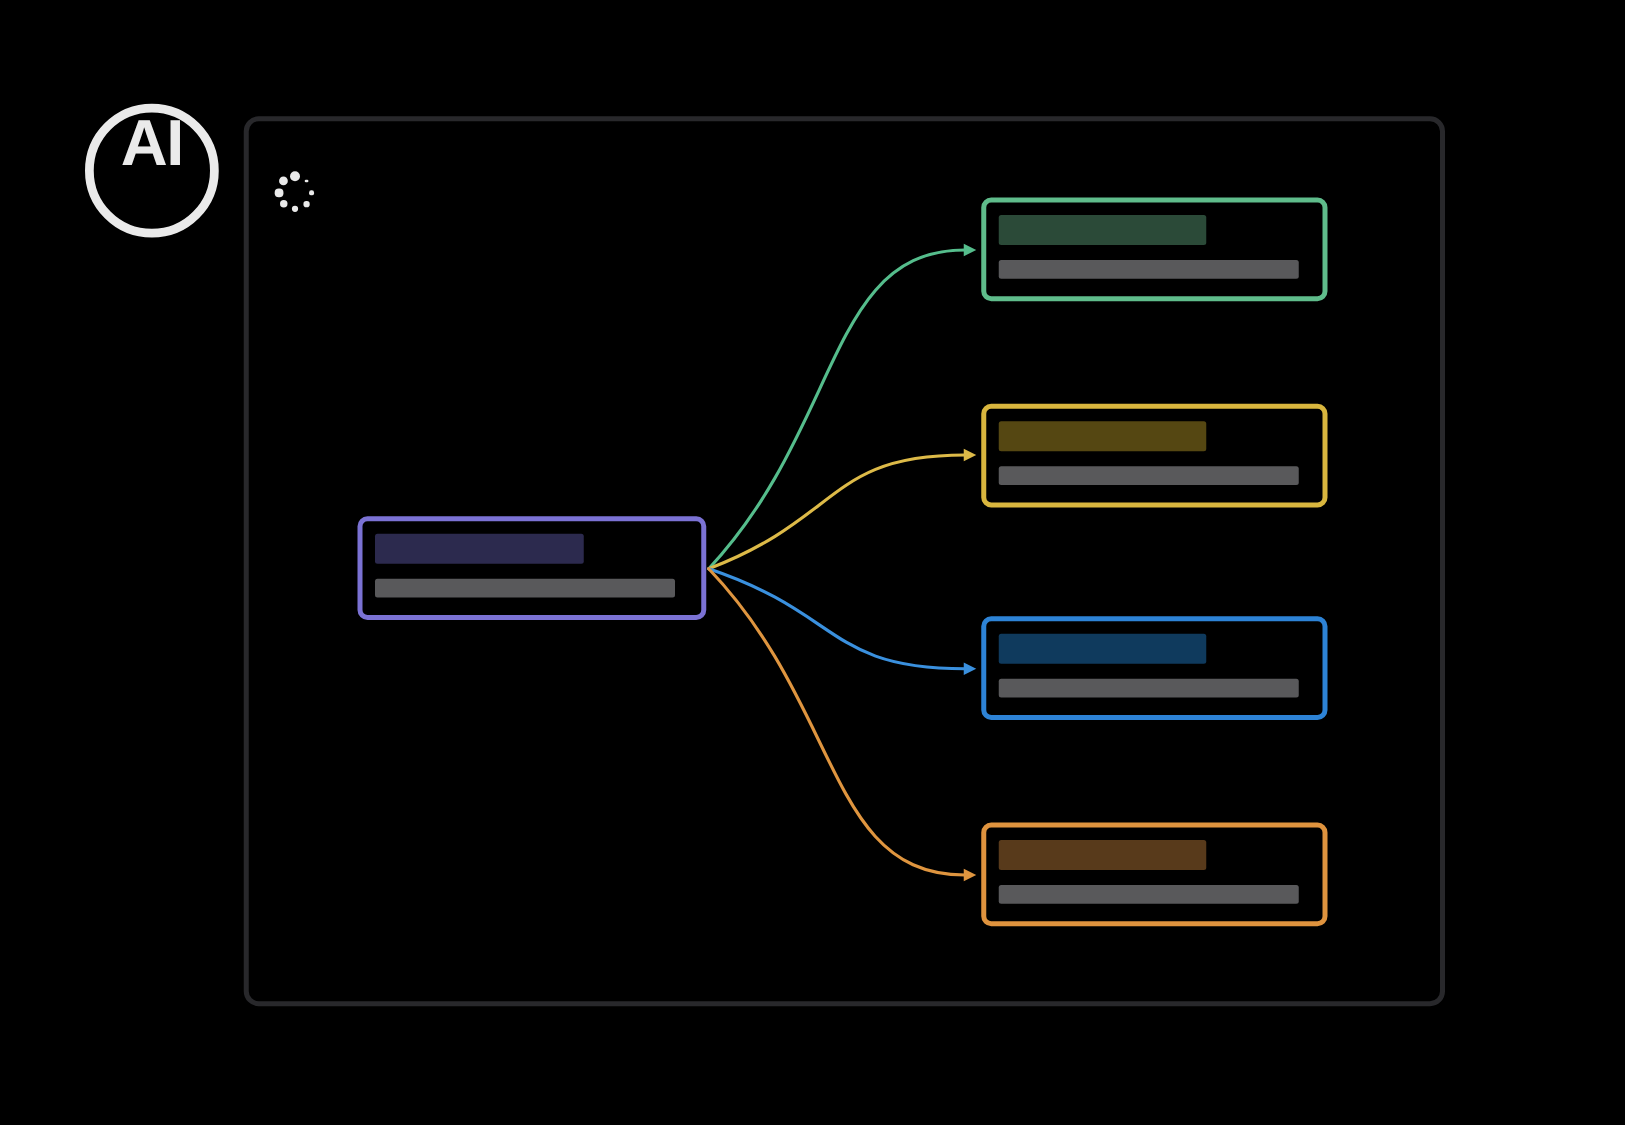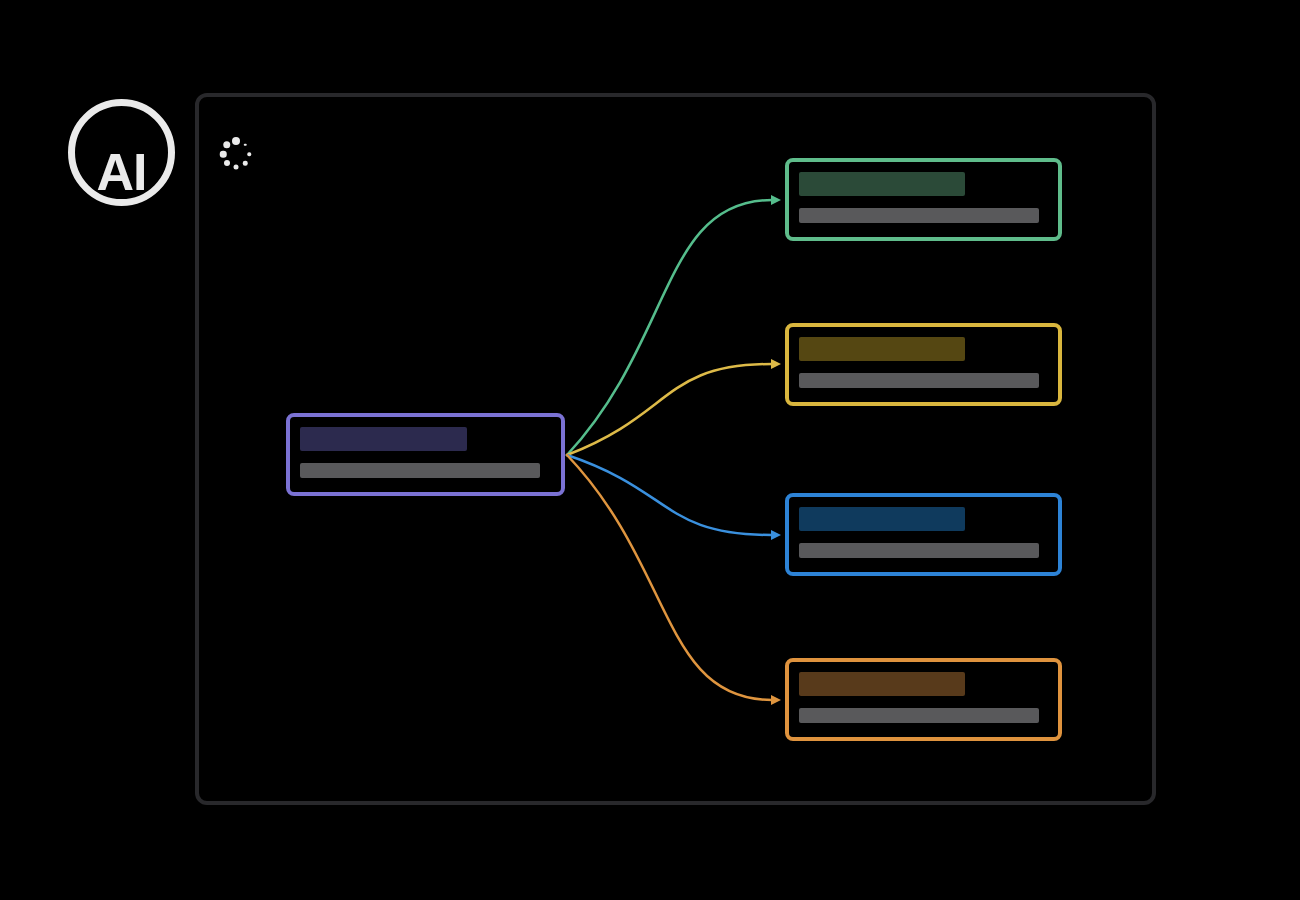--- a/index.html
+++ b/index.html
@@ -7,25 +7,25 @@
   body {
     background: #000000;
     font-family: "Liberation Sans", sans-serif;
     position: relative;
   }
   .stage { position: absolute; inset: 0; width: 1300px; height: 900px; }
 
   
   .ai-logo {
     position: absolute;
-    left: 68px; top: 99px;
+    left: 68px; top: 83px;
     width: 107px; height: 107px;
     border: 7px solid #eaeaea;
     border-radius: 50%;
-    display: flex; align-items: flex-end; justify-content: center;
+    display: flex; align-items: flex-start; justify-content: center;
   }
   .ai-logo span {
     color: #eaeaea;
     font-weight: 900;
     font-size: 52px;
     letter-spacing: -1px;
     line-height: 1;
     transform: translateY(-1px);
   }
 

